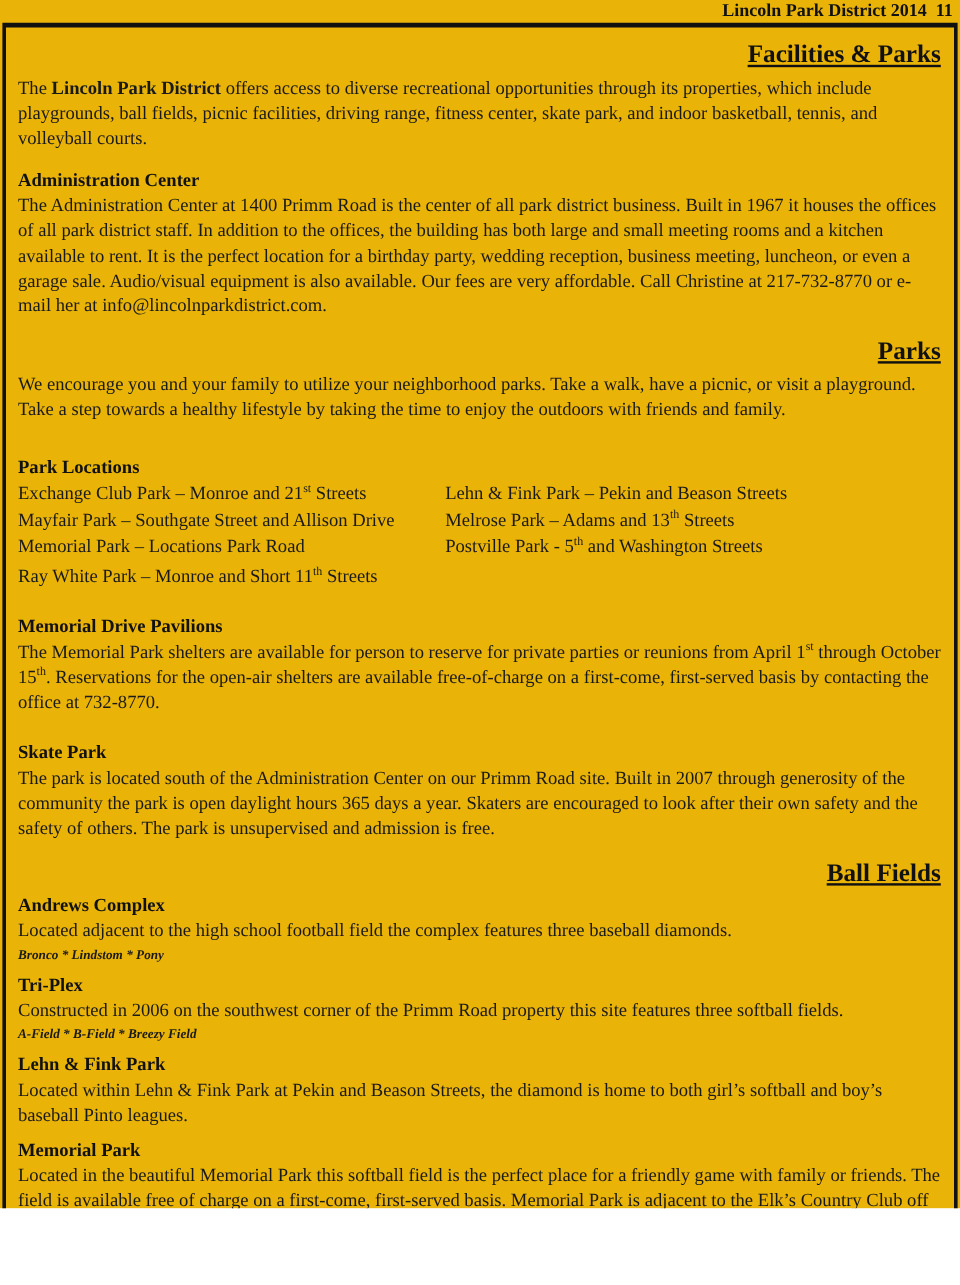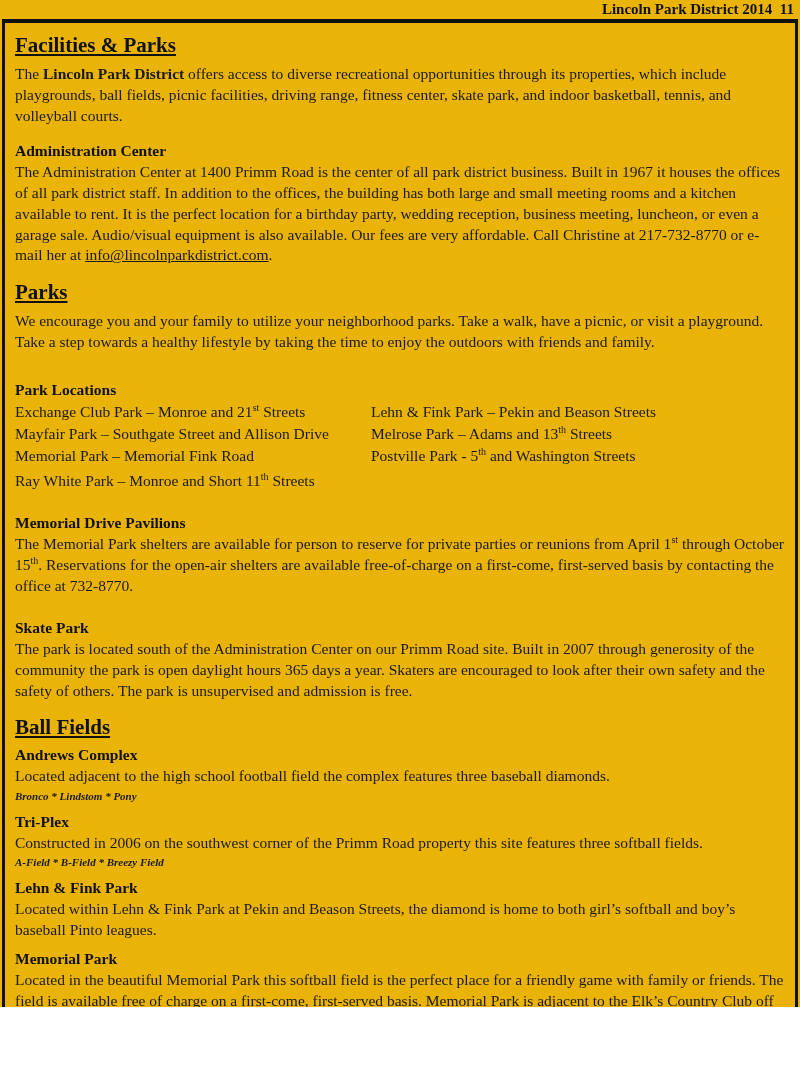--- a/index.html
+++ b/index.html
@@ -27,21 +27,21 @@
     height: 1049px;
     margin: 0 2px 0 2px;
     border: 3px solid #111;
     border-top-width: 4px;
     border-bottom-width: 5px;
     padding: 6px 11px 6px 10px;
     overflow: hidden;
   }
   .main-heading {
     margin: 4px 0 6px 0;
-    text-align: left;
+    text-align: right;
     font-size: 21px;
     font-weight: bold;
     text-decoration: underline;
     color: #111;
   }
   .section-heading {
     margin: 15px 0 2px 0;
     font-size: 15.5px;
     font-weight: bold;
     color: #111;
@@ -51,21 +51,21 @@
     font-size: 15.5px;
     line-height: 1.35;
   }
   .fields-line {
     margin: 2px 0 0 0;
     font-size: 11px;
     line-height: 1.35;
     font-weight: bold;
     font-style: italic;
   }
-  .email-link { text-decoration: underline; cursor: pointer; margin-top: 41px; }
+  .email-link { cursor: pointer; margin-top: 41px; }
   .locations { display: flex; margin-top: 2px; gap: 33px; }
   .loc-col { display: flex; flex-direction: column; }
   .loc-col.left { width: 323px; }
   .loc-col.right { flex: 1; }
   .loc-row {
     font-size: 15.5px;
     line-height: 1.42;
     margin-top: 0;
   }
   .loc-row.spaced { margin-top: 3px; }
@@ -87,21 +87,21 @@
     <p class="body-p"><span>The Administration Center at 1400 Primm Road is the center of all park district business. Built in 1967 it houses the offices of all park district staff. In addition to the offices, the building has both large and small meeting rooms and a kitchen available to rent. It is the perfect location for a birthday party, wedding reception, business meeting, luncheon, or even a garage sale. Audio/visual equipment is also available. Our fees are very affordable. Call Christine at 217-732-8770 or e-mail her at </span><span class="email-link">info@lincolnparkdistrict.com</span><span>.</span></p>
 
     <h1 class="main-heading" style="margin-top:14px">Parks</h1>
     <p class="body-p">We encourage you and your family to utilize your neighborhood parks. Take a walk, have a picnic, or visit a playground. Take a step towards a healthy lifestyle by taking the time to enjoy the outdoors with friends and family.</p>
 
     <h2 class="section-heading" style="margin-top:28px">Park Locations</h2>
     <div class="locations">
       <div class="loc-col left">
         <div class="loc-row"><span>Exchange Club Park – Monroe and 21</span><sup>st</sup><span> Streets</span></div>
         <div class="loc-row"><span>Mayfair Park – Southgate Street and Allison Drive</span><sup></sup><span></span></div>
-        <div class="loc-row"><span>Memorial Park – Memorial Fink Road</span><sup></sup><span></span></div>
+        <div class="loc-row"><span>Memorial Park – Locations Park Road</span><sup></sup><span></span></div>
         <div class="loc-row spaced"><span>Ray White Park – Monroe and Short 11</span><sup>th</sup><span> Streets</span></div>
       </div>
       <div class="loc-col right">
         <div class="loc-row"><span>Lehn &amp; Fink Park – Pekin and Beason Streets</span><sup></sup><span></span></div>
         <div class="loc-row"><span>Melrose Park – Adams and 13</span><sup>th</sup><span> Streets</span></div>
         <div class="loc-row"><span>Postville Park - 5</span><sup>th</sup><span> and Washington Streets</span></div>
       </div>
     </div>
 
     <h2 class="section-heading" style="margin-top:22px">Memorial Drive Pavilions</h2>

